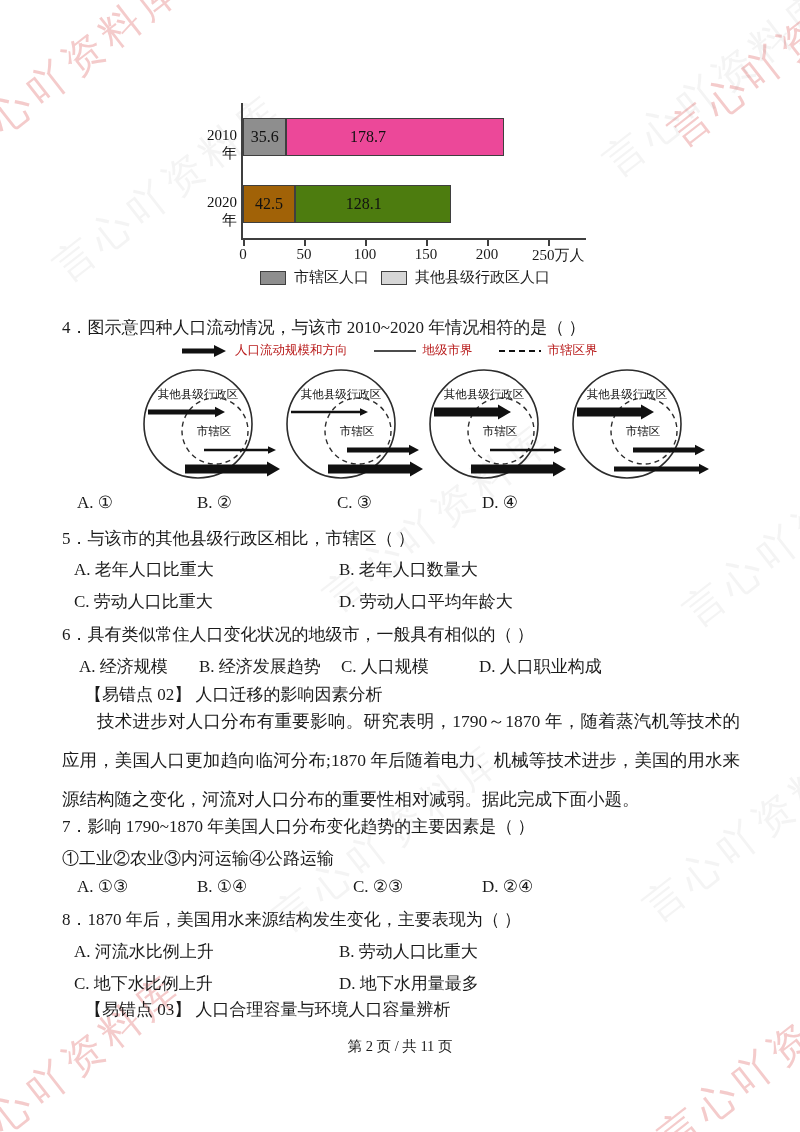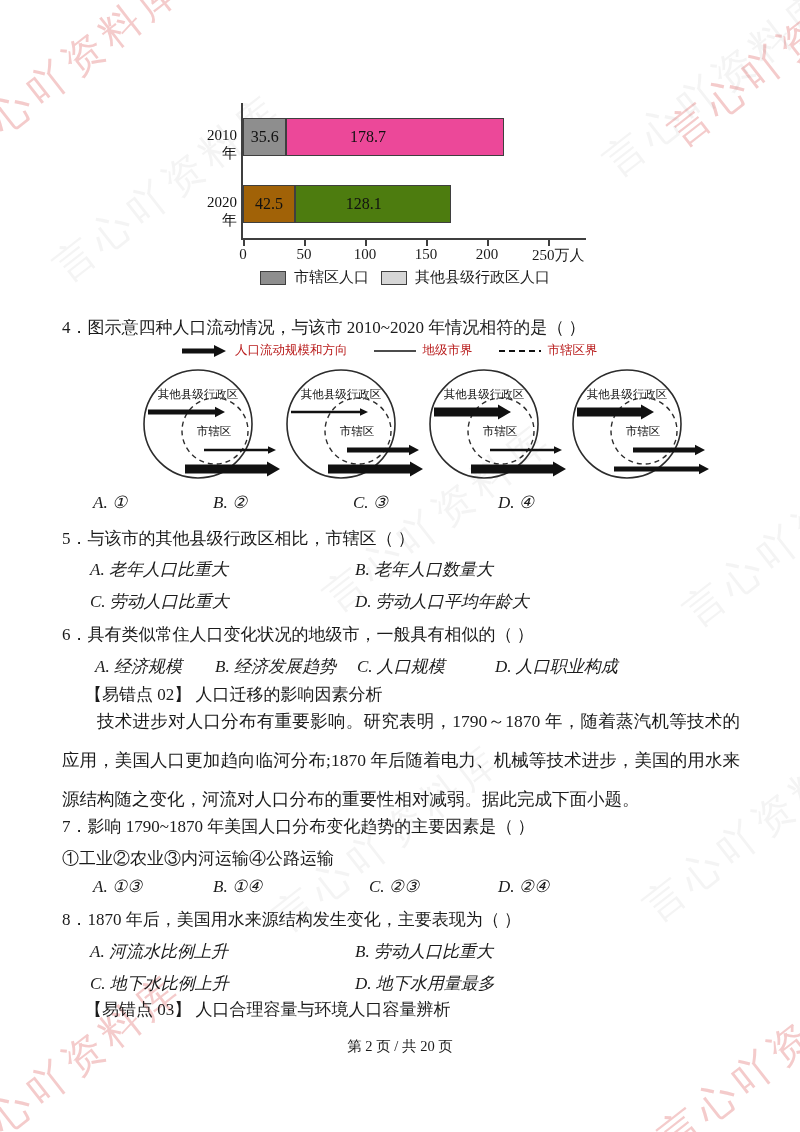--- a/index.html
+++ b/index.html
@@ -24,21 +24,21 @@
   .tick-mark { position:absolute; top:137px; width:2px; height:6px; background:#3f3f3f; }
   .tick-label { position:absolute; top:143px; transform:translateX(-50%); font-size:15px; white-space:nowrap; }
   .tick-label.unit { transform:translateX(-16px); }
   .chart-legend { position:absolute; left:0; top:165px; width:420px; display:flex;
                   justify-content:center; gap:12px; align-items:center; }
   .cl-item { display:flex; align-items:center; gap:8px; font-size:15px; }
   .swatch { width:26px; height:14px; border:1px solid #3f3f3f; display:inline-block; }
 
   
   .qline { position:absolute; left:62px; font-size:17px; white-space:nowrap; }
-  .opts { position:absolute; left:62px; width:700px; height:60px;font-style:italic; }
+  .opts { position:absolute; left:46px; width:700px; height:60px; }
   .opt { position:absolute; font-size:17px; white-space:nowrap; }
   .passage { position:absolute; left:62px; top:702px; width:678px; font-size:17.5px;
              line-height:39px; text-align:justify; text-indent:2em; }
   .footer { position:absolute; left:0; top:1037px; width:100%; text-align:center; font-size:14.5px; }
 
   
   .dlegend { position:absolute; left:182px; top:342px; display:flex; gap:26px; align-items:center;
              font-family:"Liberation Sans","DejaVu Sans",sans-serif; font-size:12.5px; color:#b91c1c; }
   .dleg-item { display:flex; align-items:center; gap:7px; }
   .diagrams { position:absolute; left:128px; top:366px; width:572px; display:flex; }
@@ -207,14 +207,14 @@
   <div class="qline" style="top:908px">8．1870 年后，美国用水来源结构发生变化，主要表现为（  ）</div>
   <div class="opts" id="q8opts" style="top:940px">
       <span class="opt" style="left: 28px; top: 0px;">A. 河流水比例上升</span>
       <span class="opt" style="left: 293px; top: 0px;">B. 劳动人口比重大</span>
       <span class="opt" style="left: 28px; top: 32px;">C. 地下水比例上升</span>
       <span class="opt" style="left: 293px; top: 32px;">D. 地下水用量最多</span>
     </div>
 
   <div class="qline" style="left:85px; top:998px">【易错点 03】  人口合理容量与环境人口容量辨析</div>
 
-  <div class="footer">第 2 页 / 共 20 页</div>
+  <div class="footer">第 2 页 / 共 11 页</div>
 </div>
 
 </body></html>

